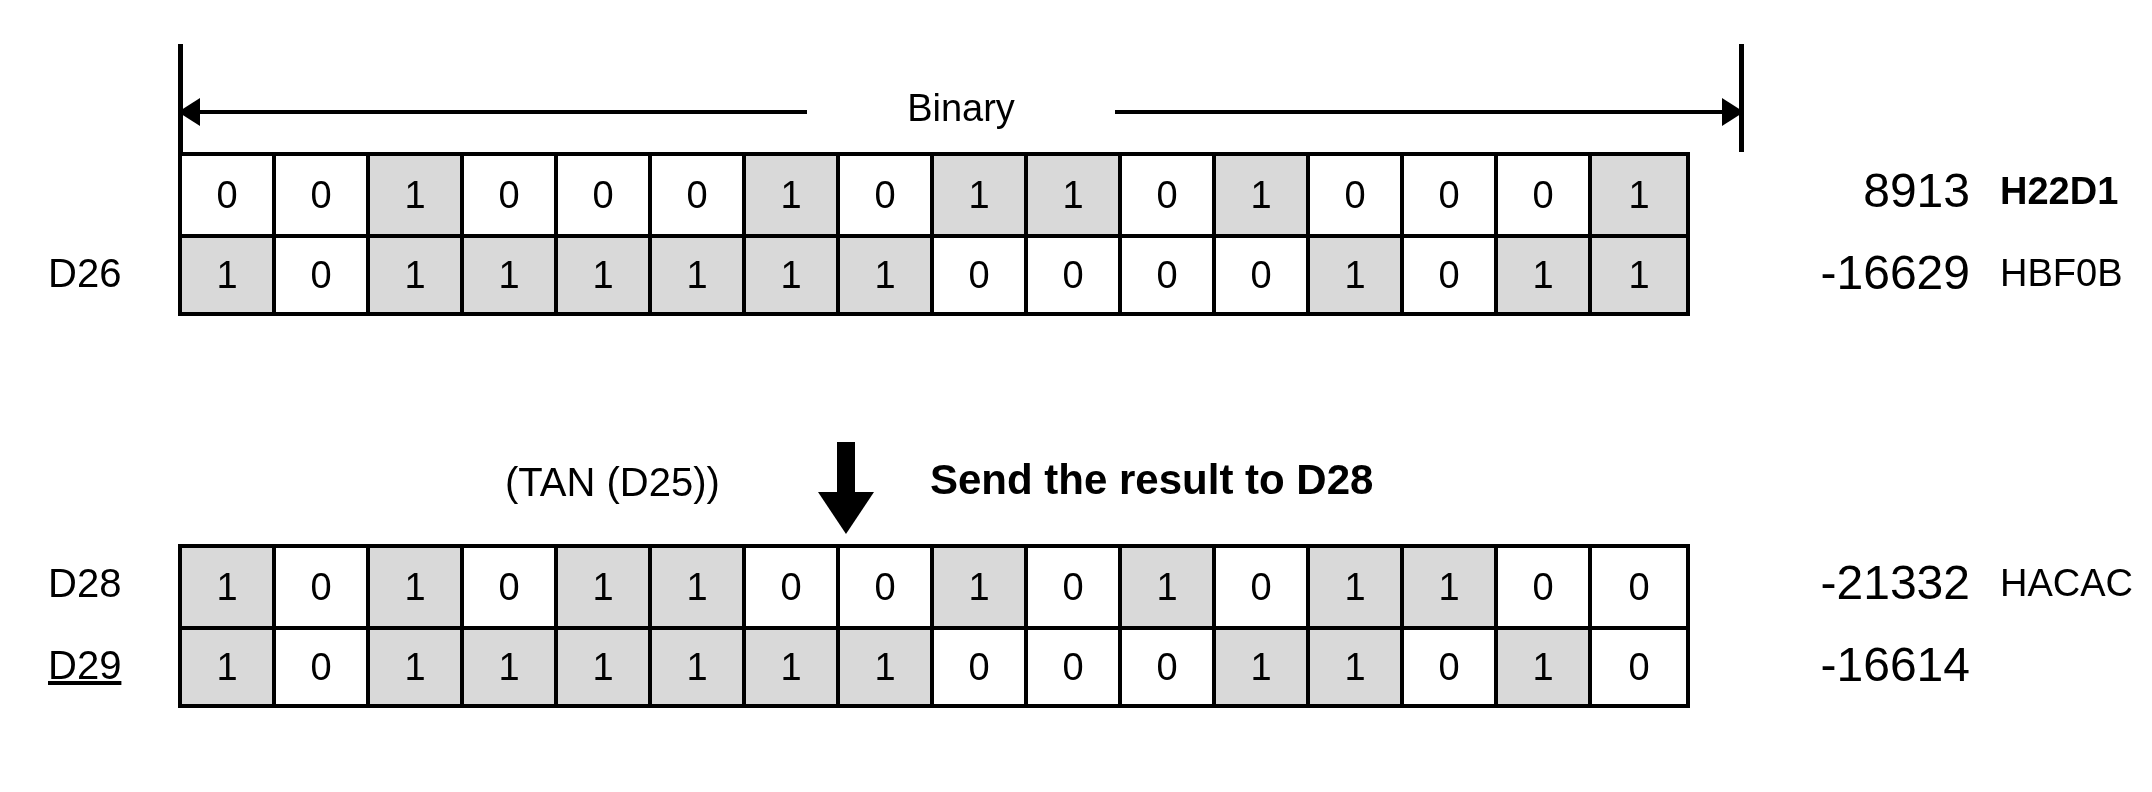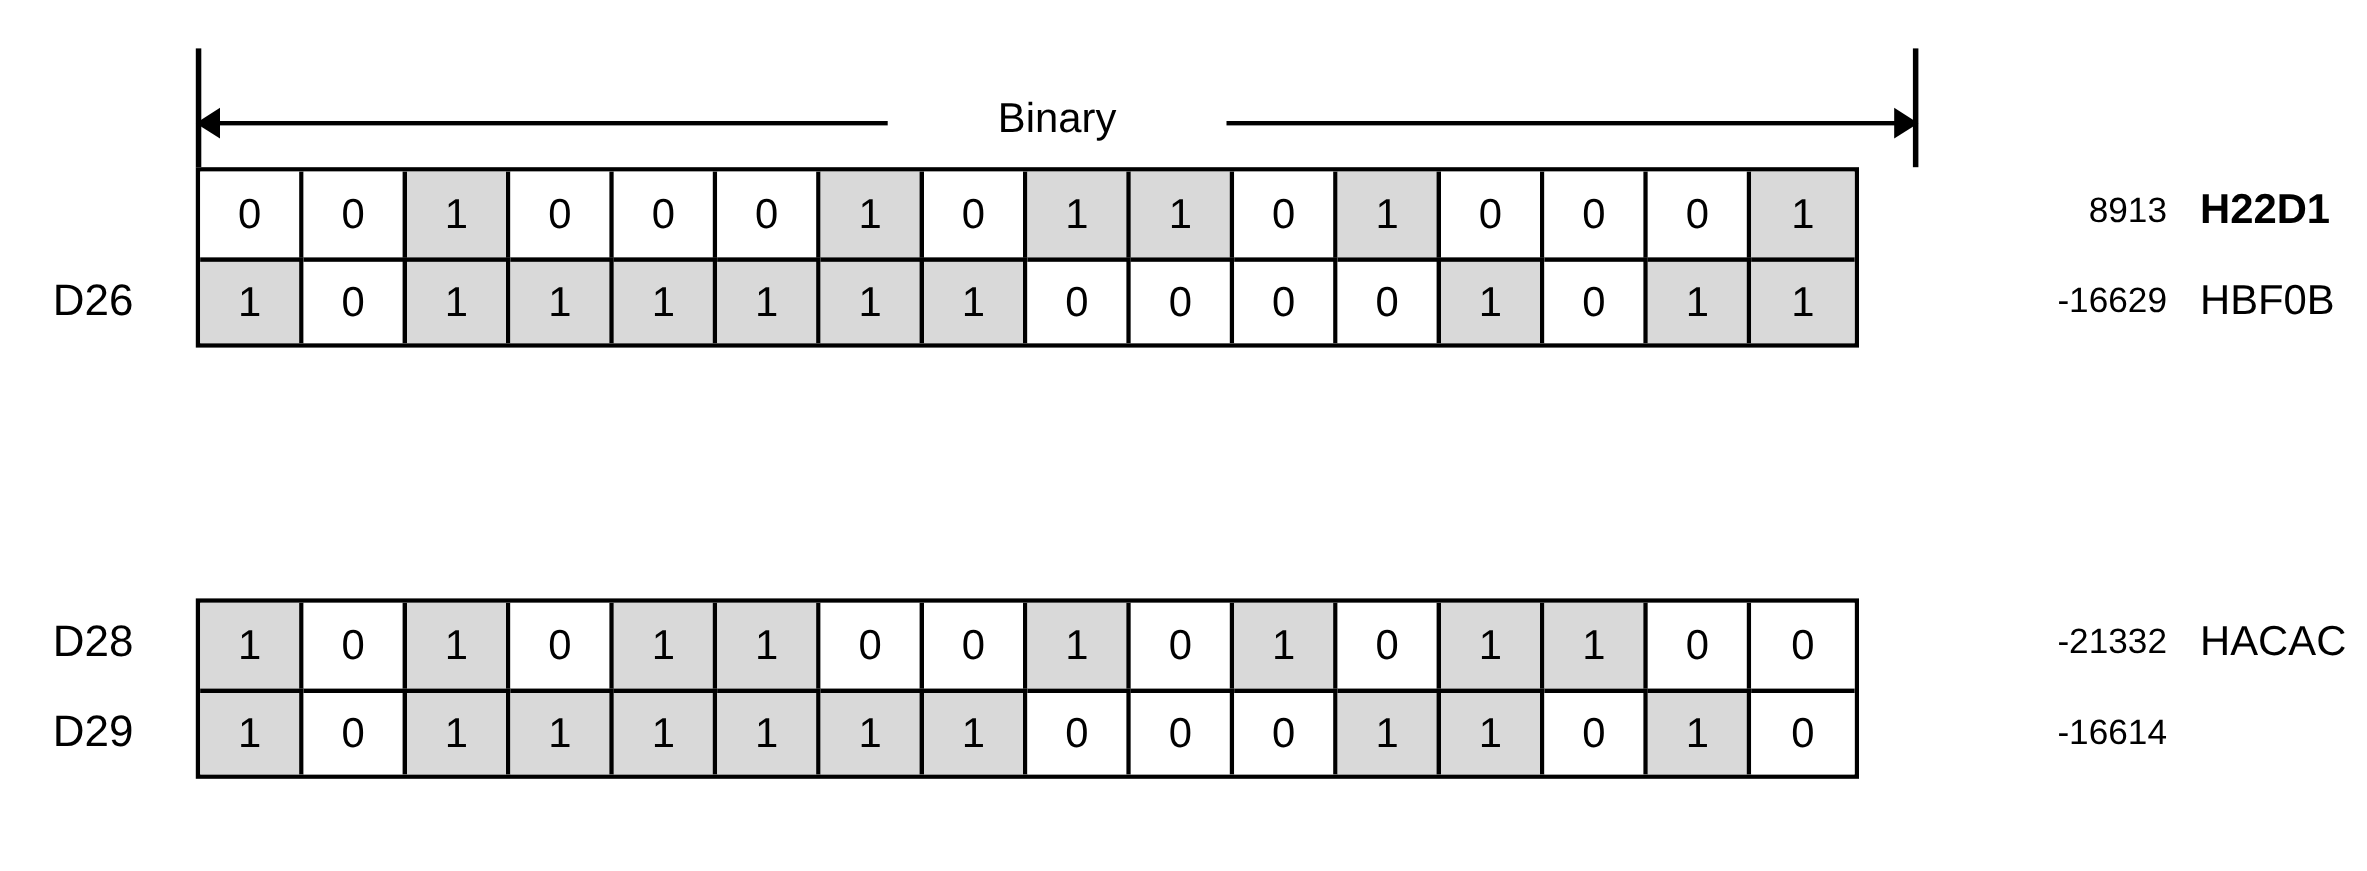--- a/index.html
+++ b/index.html
@@ -120,21 +120,21 @@
     line-height: 78px;
     height: 78px;
   }
 
   
   .dec-value {
     position: absolute;
     left: 1770px;
     width: 200px;
     text-align: right;
-    font-size: 32px;
+    font-size: 48px;
     line-height: 78px;
     height: 78px;
   }
   .hex-value {
     position: absolute;
     left: 2000px;
     width: 150px;
     text-align: left;
     font-size: 38px;
     line-height: 78px;
@@ -245,20 +245,28 @@
         <div class="bit-cell on">1</div>
         <div class="bit-cell on">1</div>
       </div>
     </div>
   <div class="row-label" style="top:234px;">D26</div>
   <div class="dec-value" style="top:152px;">8913</div>
   <div class="hex-value" style="top:152px;font-weight:bold;">H22D1</div>
   <div class="dec-value" style="top:234px;">-16629</div>
   <div class="hex-value" style="top:234px;">HBF0B</div>
 
+  <div class="annotation">
+    <div class="ann-expr">(TAN (D25))</div>
+    <div class="ann-arrow">
+      <div class="shaft"></div>
+      <div class="head"></div>
+    </div>
+    <div class="ann-text">Send the result to D28</div>
+  </div>
 
   <div class="bit-table bottom" id="table-1">
       <div class="bit-row">
         <div class="bit-cell on">1</div>
         <div class="bit-cell">0</div>
         <div class="bit-cell on">1</div>
         <div class="bit-cell">0</div>
         <div class="bit-cell on">1</div>
         <div class="bit-cell on">1</div>
         <div class="bit-cell">0</div>
@@ -285,18 +293,18 @@
         <div class="bit-cell">0</div>
         <div class="bit-cell">0</div>
         <div class="bit-cell on">1</div>
         <div class="bit-cell on">1</div>
         <div class="bit-cell">0</div>
         <div class="bit-cell on">1</div>
         <div class="bit-cell">0</div>
       </div>
     </div>
   <div class="row-label" style="top:544px;">D28</div>
-  <div class="row-label" style="top:626px;">D29</div>
+  <div class="row-label" style="top:626px;text-decoration:underline;">D29</div>
   <div class="dec-value" style="top:544px;">-21332</div>
   <div class="hex-value" style="top:544px;">HACAC</div>
   <div class="dec-value" style="top:626px;">-16614</div>
 
 </div>
 
 </body></html>

